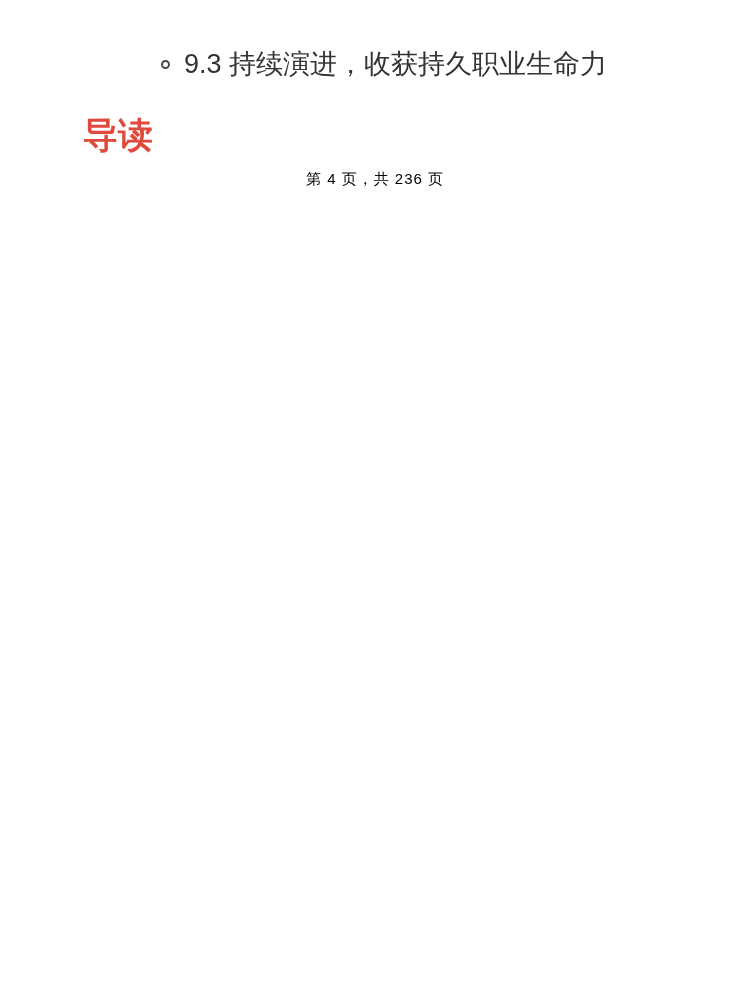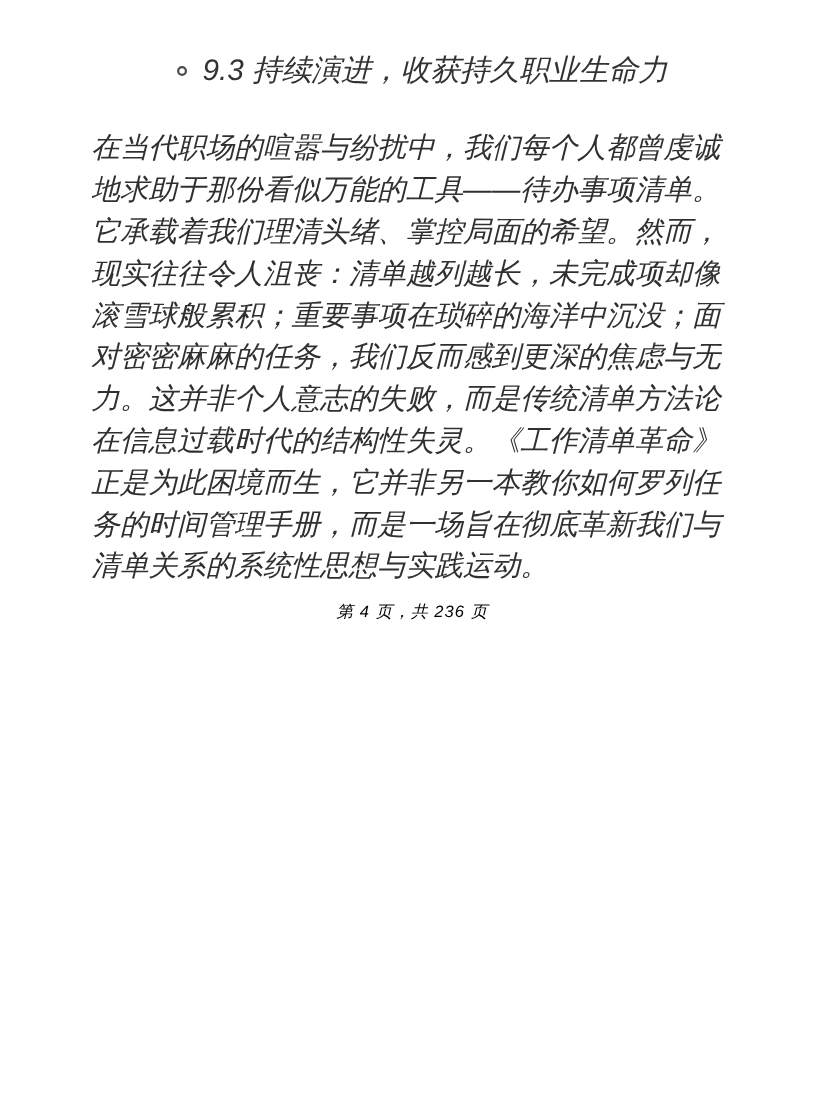--- a/index.html
+++ b/index.html
@@ -13,21 +13,20 @@
     height: 1000px;
     font-family: "Liberation Sans", sans-serif;
     color: #333333;
     overflow: hidden;
   }
   .page {
     width: 750px;
     height: 1000px;
     padding: 45px 83px 0 83px;
     background: #ffffff;
-    font-style: italic;
   }
   
   .toc-list {
     list-style: none;
     margin: 0;
     padding: 0;
   }
   .toc-item {
     display: flex;
     align-items: center;
@@ -79,19 +78,19 @@
 
 <main class="page">
 
   <ul class="toc-list">
     <li class="toc-item">
       <span class="bullet-circle"></span>
       <span>9.3 持续演进，收获持久职业生命力</span>
     </li>
   </ul>
 
+  <h2 class="section-heading">导读</h2>
 
-  <p class="body-para">在当代职场的喧嚣与纷扰中，我们每个人都曾虔诚地求助于那份看似万能的工具——待办事项清单。它承载着我们理清头绪、掌控局面的希望。然而，现实往往令人沮丧：清单越列越长，未完成项却像滚雪球般累积；重要事项在琐碎的海洋中沉没；面对密密麻麻的任务，我们反而感到更深的焦虑与无力。这并非个人意志的失败，而是传统清单方法论在信息过载时代的结构性失灵。《工作清单革命》正是为此困境而生，它并非另一本教你如何罗列任务的时间管理手册，而是一场旨在彻底革新我们与清单关系的系统性思想与实践运动。</p>
 
 
   <footer class="page-footer">第 4 页，共 236 页</footer>
 
 </main>
 
 </body></html>

